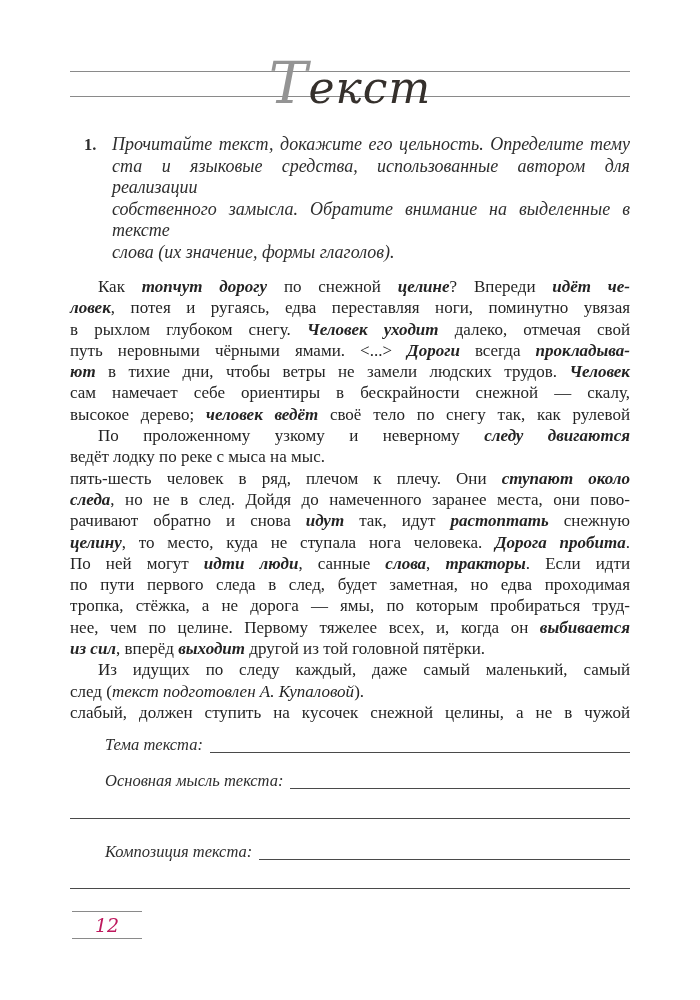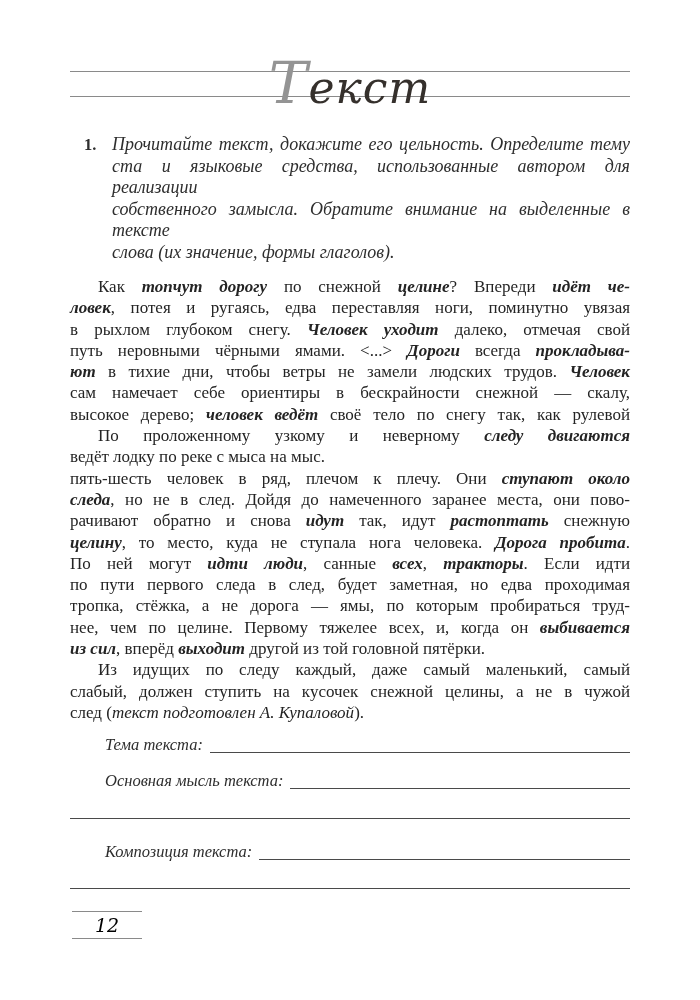--- a/index.html
+++ b/index.html
@@ -54,21 +54,21 @@
   }
   .flabel{white-space:nowrap;margin-top:44px;}
   .fline{flex:1;border-bottom:1.4px solid #4a4a4a;margin-left:7px;margin-bottom:2px;}
   .cont-line{position:absolute;left:70px;width:560px;height:0;border-top:1.4px solid #4a4a4a;}
   
   .pnum-wrap{position:absolute;left:72px;top:911px;width:70px;text-align:center;}
   .pnum-line{height:0;border-top:1.4px solid #8a8a8a;}
   .pnum{
     display:block;
     font-family:"DejaVu Serif",serif;font-style:italic;
-    font-size:19px;color:#000000;line-height:26px;
+    font-size:19px;color:#be185d;line-height:26px;
   }
 </style>
 </head>
 <body>
 
 <div class="page">
 
   <div class="top-rule rule1"></div>
   <div class="top-rule rule2"></div>
   <div class="header-title">
@@ -92,28 +92,28 @@
       <div class="bline just"><span>путь неровными чёрными ямами. &lt;...&gt; </span><span class="bi">Дороги</span><span> всегда </span><span class="bi">прокладыва-</span></div>
       <div class="bline just"><span class="bi">ют</span><span> в тихие дни, чтобы ветры не замели людских трудов. </span><span class="bi">Человек</span></div>
       <div class="bline just"><span>сам намечает себе ориентиры в бескрайности снежной — скалу,</span></div>
       <div class="bline just"><span>высокое дерево; </span><span class="bi">человек ведёт</span><span> своё тело по снегу так, как рулевой</span></div>
       <div class="bline indent just"><span>По проложенному узкому и неверному </span><span class="bi">следу двигаются</span></div>
       <div class="bline"><span>ведёт лодку по реке с мыса на мыс.</span></div>
       <div class="bline just"><span>пять-шесть человек в ряд, плечом к плечу. Они </span><span class="bi">ступают около</span></div>
       <div class="bline just"><span class="bi">следа</span><span>, но не в след. Дойдя до намеченного заранее места, они пово-</span></div>
       <div class="bline just"><span>рачивают обратно и снова </span><span class="bi">идут</span><span> так, идут </span><span class="bi">растоптать</span><span> снежную</span></div>
       <div class="bline just"><span class="bi">целину</span><span>, то место, куда не ступала нога человека. </span><span class="bi">Дорога пробита</span><span>.</span></div>
-      <div class="bline just"><span>По ней могут </span><span class="bi">идти люди</span><span>, санные </span><span class="bi">всех</span><span>, </span><span class="bi">тракторы</span><span>. Если идти</span></div>
+      <div class="bline just"><span>По ней могут </span><span class="bi">идти люди</span><span>, санные </span><span class="bi">слова</span><span>, </span><span class="bi">тракторы</span><span>. Если идти</span></div>
       <div class="bline just"><span>по пути первого следа в след, будет заметная, но едва проходимая</span></div>
       <div class="bline just"><span>тропка, стёжка, а не дорога — ямы, по которым пробираться труд-</span></div>
       <div class="bline just"><span>нее, чем по целине. Первому тяжелее всех, и, когда он </span><span class="bi">выбивается</span></div>
       <div class="bline"><span class="bi">из сил</span><span>, вперёд </span><span class="bi">выходит</span><span> другой из той головной пятёрки.</span></div>
       <div class="bline indent just"><span>Из идущих по следу каждый, даже самый маленький, самый</span></div>
+      <div class="bline"><span>след (</span><span class="it">текст подготовлен А. Купаловой</span><span>).</span></div>
       <div class="bline just"><span>слабый, должен ступить на кусочек снежной целины, а не в чужой</span></div>
-      <div class="bline"><span>след (</span><span class="it">текст подготовлен А. Купаловой</span><span>).</span></div>
     </div>
 
   <div class="fillrow" style="top:733px">
     <span class="flabel">Тема текста:</span>
     <span class="fline"></span>
   </div>
   <div class="fillrow" style="top:769px">
     <span class="flabel">Основная мысль текста:</span>
     <span class="fline"></span>
   </div>

